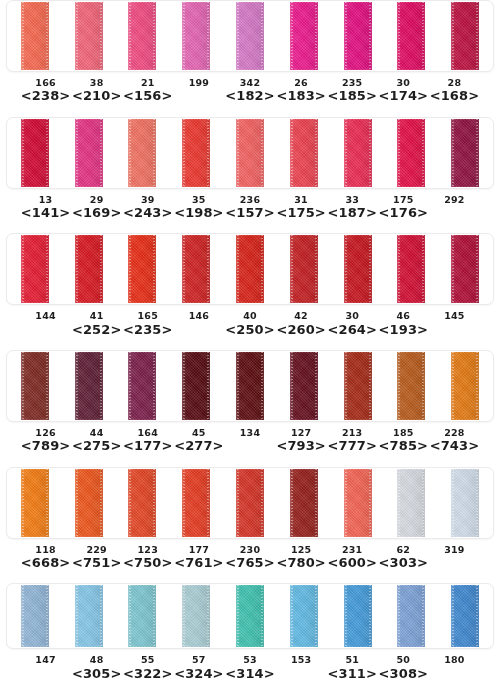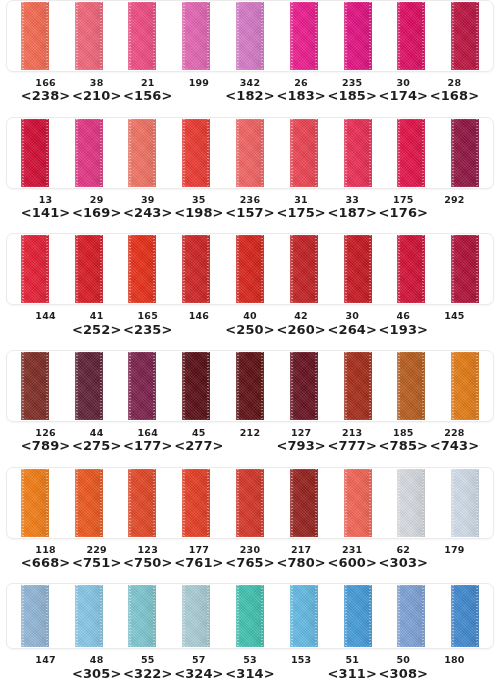--- a/index.html
+++ b/index.html
@@ -365,21 +365,21 @@
         </div>
         <div class="lcell">
           <div class="lname">164</div>
           <div class="lcode">&lt;177&gt;</div>
         </div>
         <div class="lcell">
           <div class="lname">45</div>
           <div class="lcode">&lt;277&gt;</div>
         </div>
         <div class="lcell">
-          <div class="lname">212</div>
+          <div class="lname">134</div>
           <div class="lcode"></div>
         </div>
         <div class="lcell">
           <div class="lname">127</div>
           <div class="lcode">&lt;793&gt;</div>
         </div>
         <div class="lcell">
           <div class="lname">213</div>
           <div class="lcode">&lt;777&gt;</div>
         </div>
@@ -440,33 +440,33 @@
         </div>
         <div class="lcell">
           <div class="lname">177</div>
           <div class="lcode">&lt;761&gt;</div>
         </div>
         <div class="lcell">
           <div class="lname">230</div>
           <div class="lcode">&lt;765&gt;</div>
         </div>
         <div class="lcell">
-          <div class="lname">217</div>
+          <div class="lname">125</div>
           <div class="lcode">&lt;780&gt;</div>
         </div>
         <div class="lcell">
           <div class="lname">231</div>
           <div class="lcode">&lt;600&gt;</div>
         </div>
         <div class="lcell">
           <div class="lname">62</div>
           <div class="lcode">&lt;303&gt;</div>
         </div>
         <div class="lcell">
-          <div class="lname">179</div>
+          <div class="lname">319</div>
           <div class="lcode"></div>
         </div>
       </div>
     </div>
     <div class="row short">
       <div class="card">
         <div class="card-inner">
           <div class="cell">
             <div class="swatch" title="147" style="background-color: rgb(143, 179, 212);"></div>
           </div>

